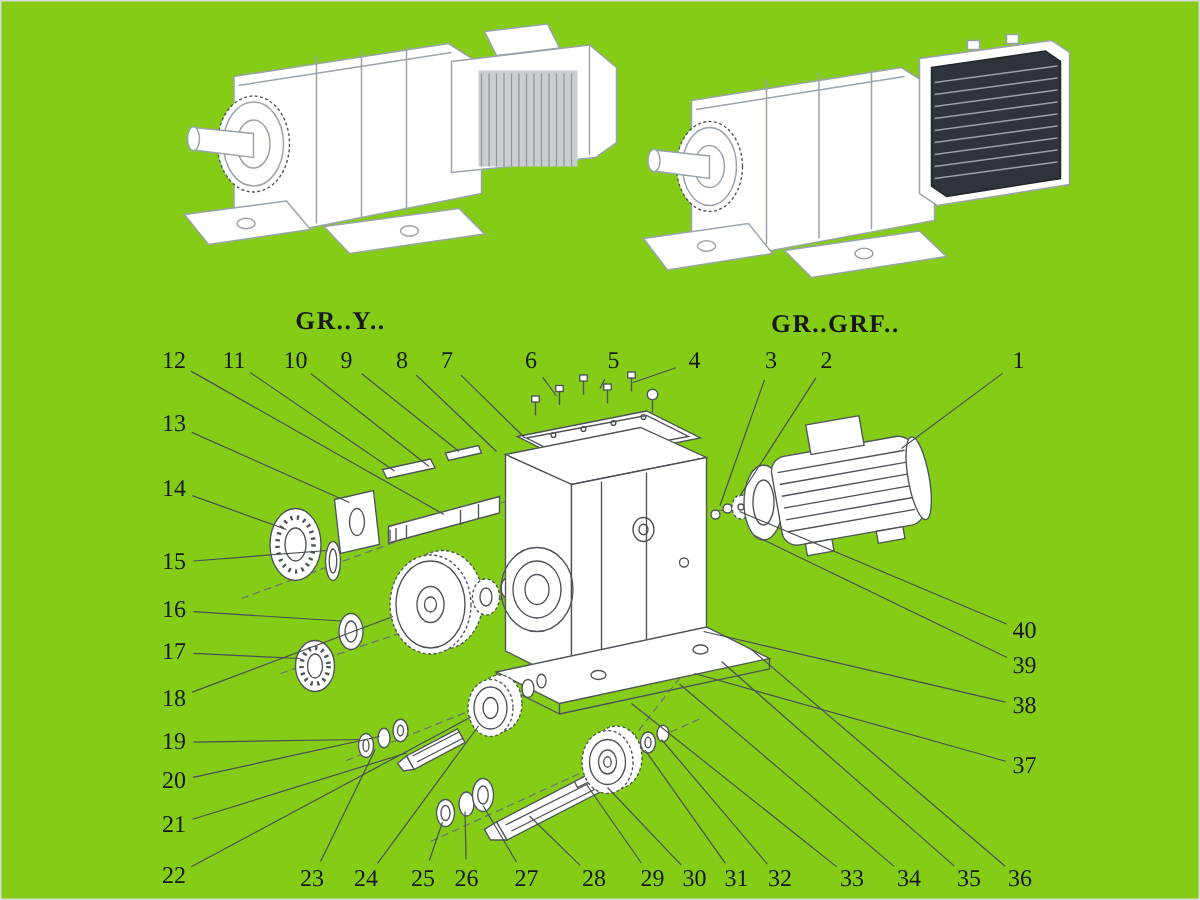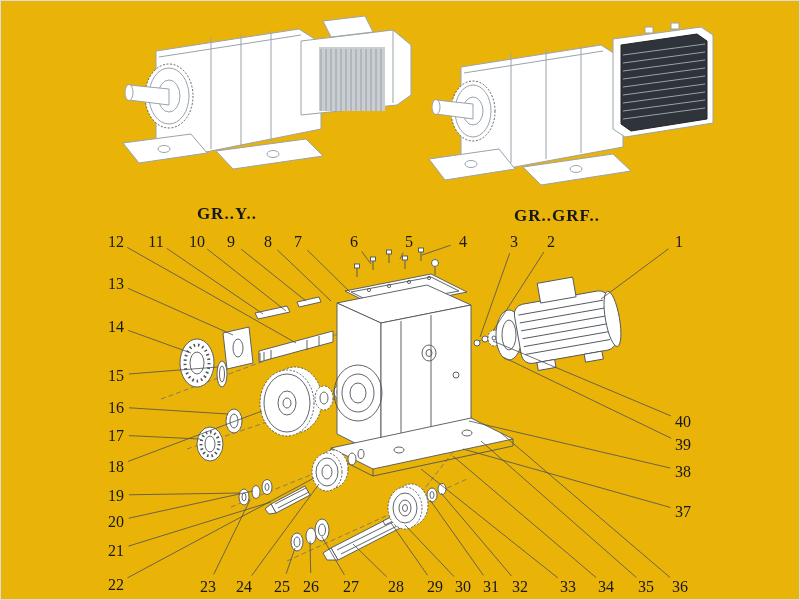--- a/index.html
+++ b/index.html
@@ -1,21 +1,21 @@
 <!DOCTYPE html>
 <html><head>
 <meta charset="utf-8">
 <style>
   html,body{margin:0;padding:0;background:#fff;}
   #stage{
     position:relative;
     width:800px;height:600px;
     box-sizing:border-box;
     border:1px solid #dcdcdc;
-    background:#eab308;
+    background:#84cc16;
     font-family:"Liberation Serif", serif;
     overflow:hidden;
   }
   svg{display:block;}
   .ov{stroke:#9aa3ab;stroke-width:1;fill:none;}
   .ovf{stroke:#9aa3ab;stroke-width:1;fill:#ffffff;}
   .fin{stroke:#8d949b;stroke-width:.8;fill:none;}
   .shade{fill:#c9ced3;stroke:none;}
   .ex{stroke:#4d5359;stroke-width:.9;fill:none;}
   .exf{stroke:#4d5359;stroke-width:.9;fill:#ffffff;}

